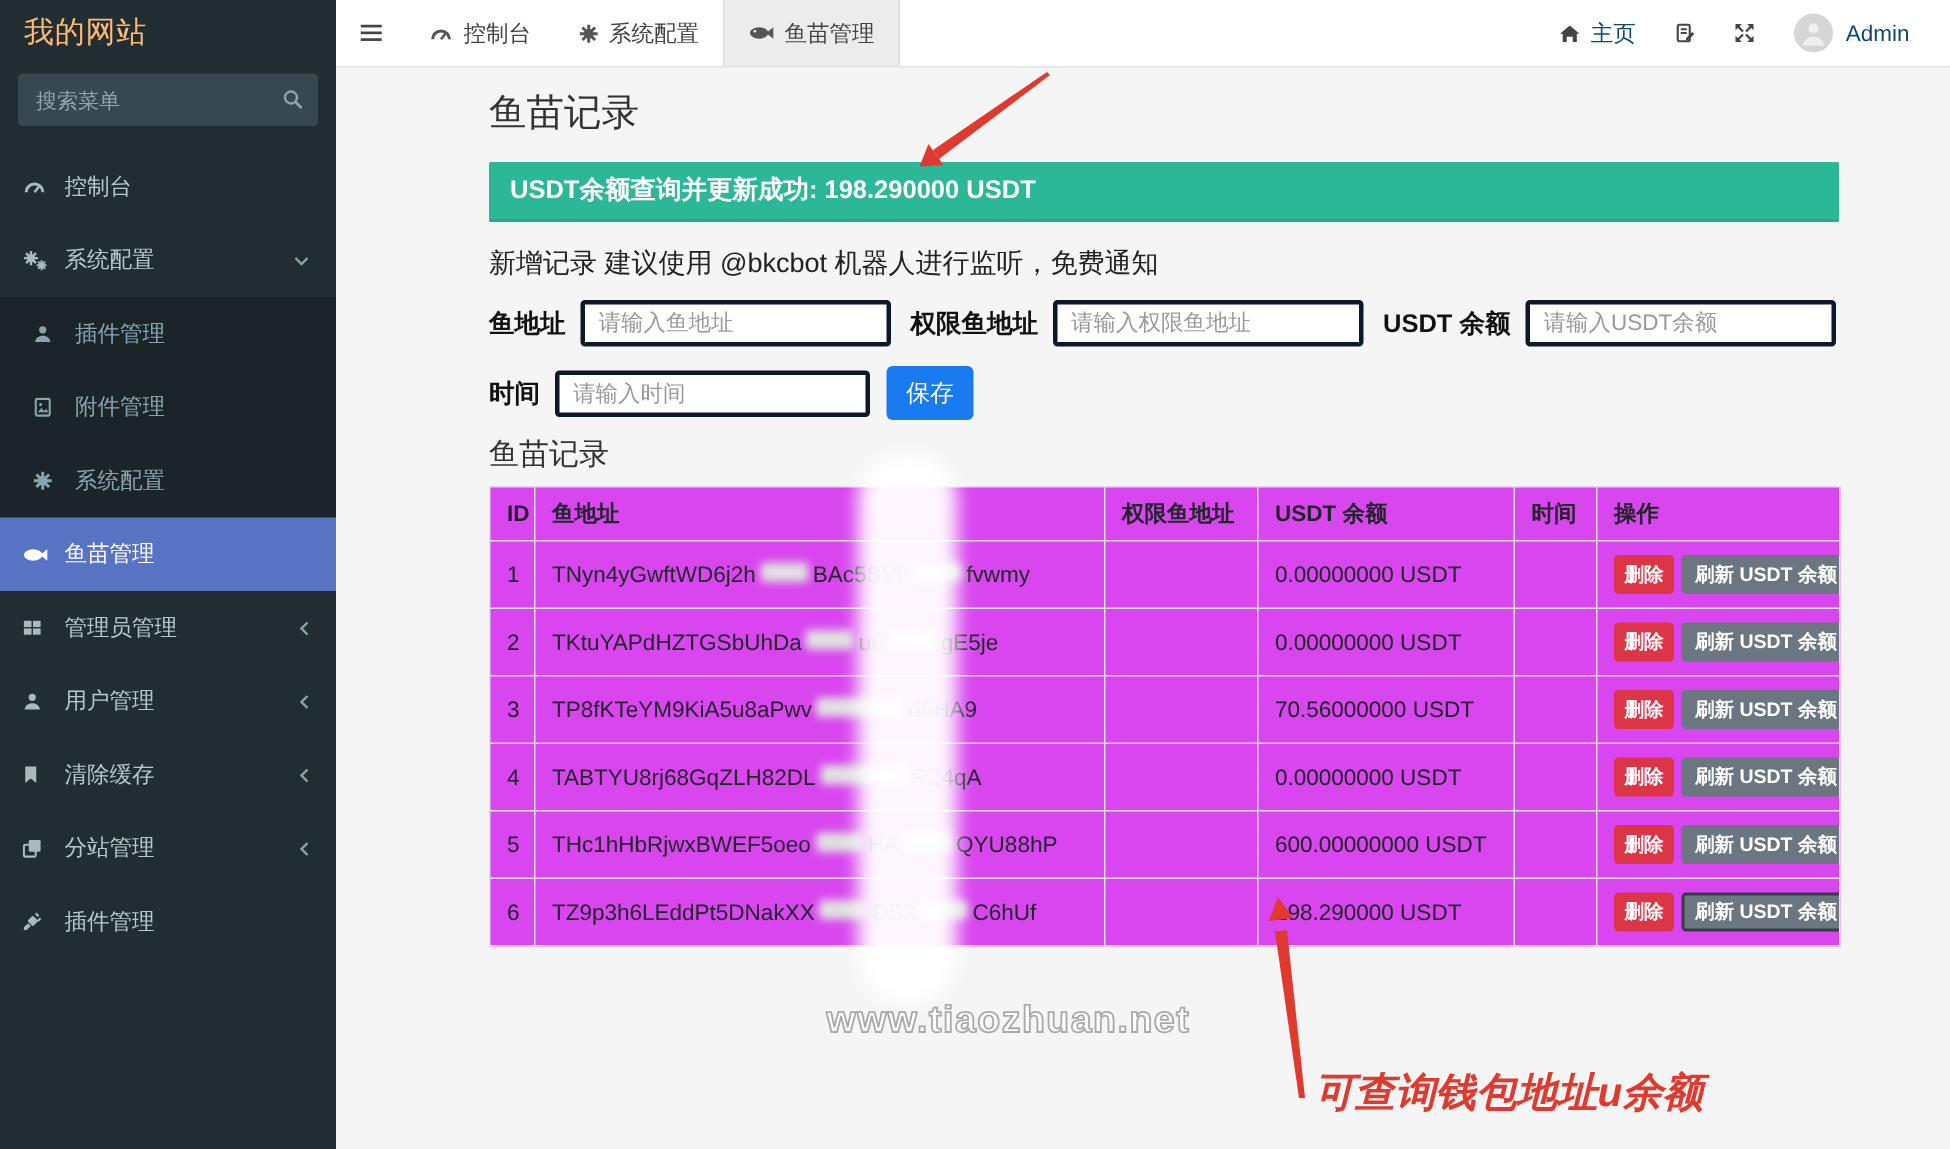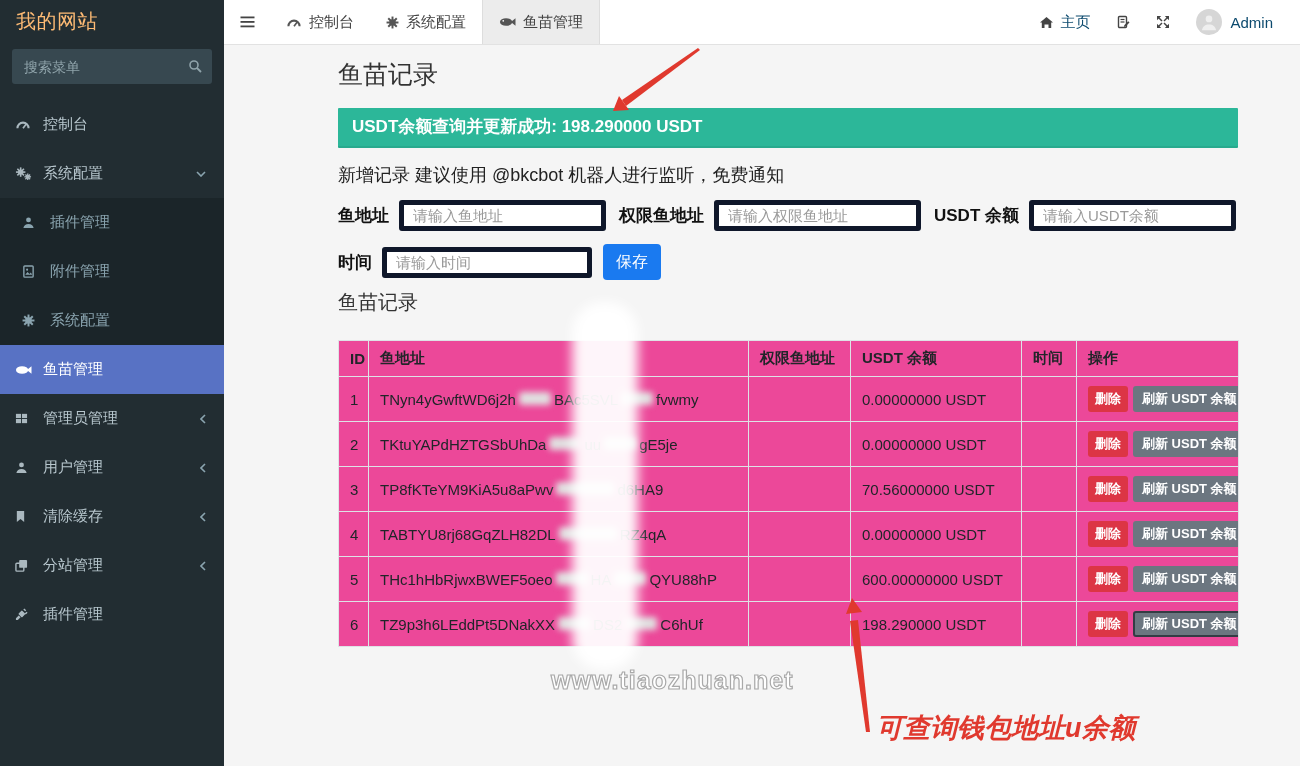--- a/index.html
+++ b/index.html
@@ -31,34 +31,34 @@
   .tab .ic{margin-right:7px;color:#555;display:inline-flex;}
   .tab.active{background:#ececec;border-left:1px solid #ddd;border-right:1px solid #ddd;}
   #topbar-right{margin-left:auto;display:flex;align-items:center;padding-right:14px;}
   .tb-item{display:flex;align-items:center;padding:0 13px;font-size:15px;color:#0c4a6e;height:44px;cursor:pointer;}
   .tb-item .ic{margin-right:6px;color:#444;display:inline-flex;}
   .tb-icon-only .ic{margin:0;}
   #avatar{width:26px;height:26px;border-radius:50%;background:#d6d6d6;display:inline-flex;
        align-items:center;justify-content:center;color:#bdbdbd;margin-right:8px;overflow:hidden;}
   
   #main{position:absolute;left:224px;top:44px;width:1076px;height:722px;background:#f5f5f5;}
-  #content{position:absolute;left:114px;top:0;width:900px;}
+  #content{position:absolute;left:102px;top:0;width:900px;}
   #page-title{margin-top:14px;font-size:25px;color:#333;}
   #alert{margin-top:17px;height:38px;line-height:38px;background:#2cb799;color:#fff;font-size:17px;
        font-weight:700;padding-left:14px;border-bottom:2px solid rgba(0,0,0,.07);border-radius:1px;}
   #note{margin-top:15px;font-size:18px;color:#222;}
   .f-row{display:flex;align-items:center;margin-top:13px;}
   .f-label{font-weight:700;font-size:17px;color:#111;margin-right:10px;white-space:nowrap;}
-  .f-input{width:207px;box-sizing:border-box;height:31px;border:5px solid #0f172a;border-radius:3px;
+  .f-input{width:207px;box-sizing:border-box;height:31px;border:3px solid #0f172a;border-radius:3px;
        padding:0 9px;font-size:15px;color:#1d4ed8;margin-right:13px;outline:none;background:#fff;}
   .f-input::placeholder{color:#9a9a9a;}
   #save-btn{height:36px;padding:0 13px;background:#1a7af0;color:#fff;border:none;border-radius:4px;
        font-size:16px;cursor:pointer;}
   #table-title{margin-top:9px;font-size:20px;color:#333;}
-  table{margin-top:24px;width:900px;border-collapse:collapse;background:#ec4899;table-layout:fixed;}
+  table{margin-top:8px;width:900px;border-collapse:collapse;background:#d946ef;table-layout:fixed;}
   th,td{border:1px solid #dee2e6;text-align:left;font-size:15px;color:#212529;
        overflow:hidden;white-space:nowrap;}
   th{padding:8px 11px;font-weight:700;}
   td{padding:9px 11px;}
   .btn-del{background:#dc3545;color:#fff;border:none;border-radius:3px;padding:4px 7px;
        font-size:13px;font-weight:700;margin-right:5px;cursor:pointer;}
   .btn-ref{background:#6c7680;color:#fff;border:none;border-radius:3px;padding:4px 9px;
        font-size:13px;font-weight:700;cursor:pointer;}
   .btn-ref.focused{border:2px solid #343c44;padding:2px 7px;}
   .censor{display:inline-block;width:32px;height:13px;background:#e0e0e0;border-radius:3px;

